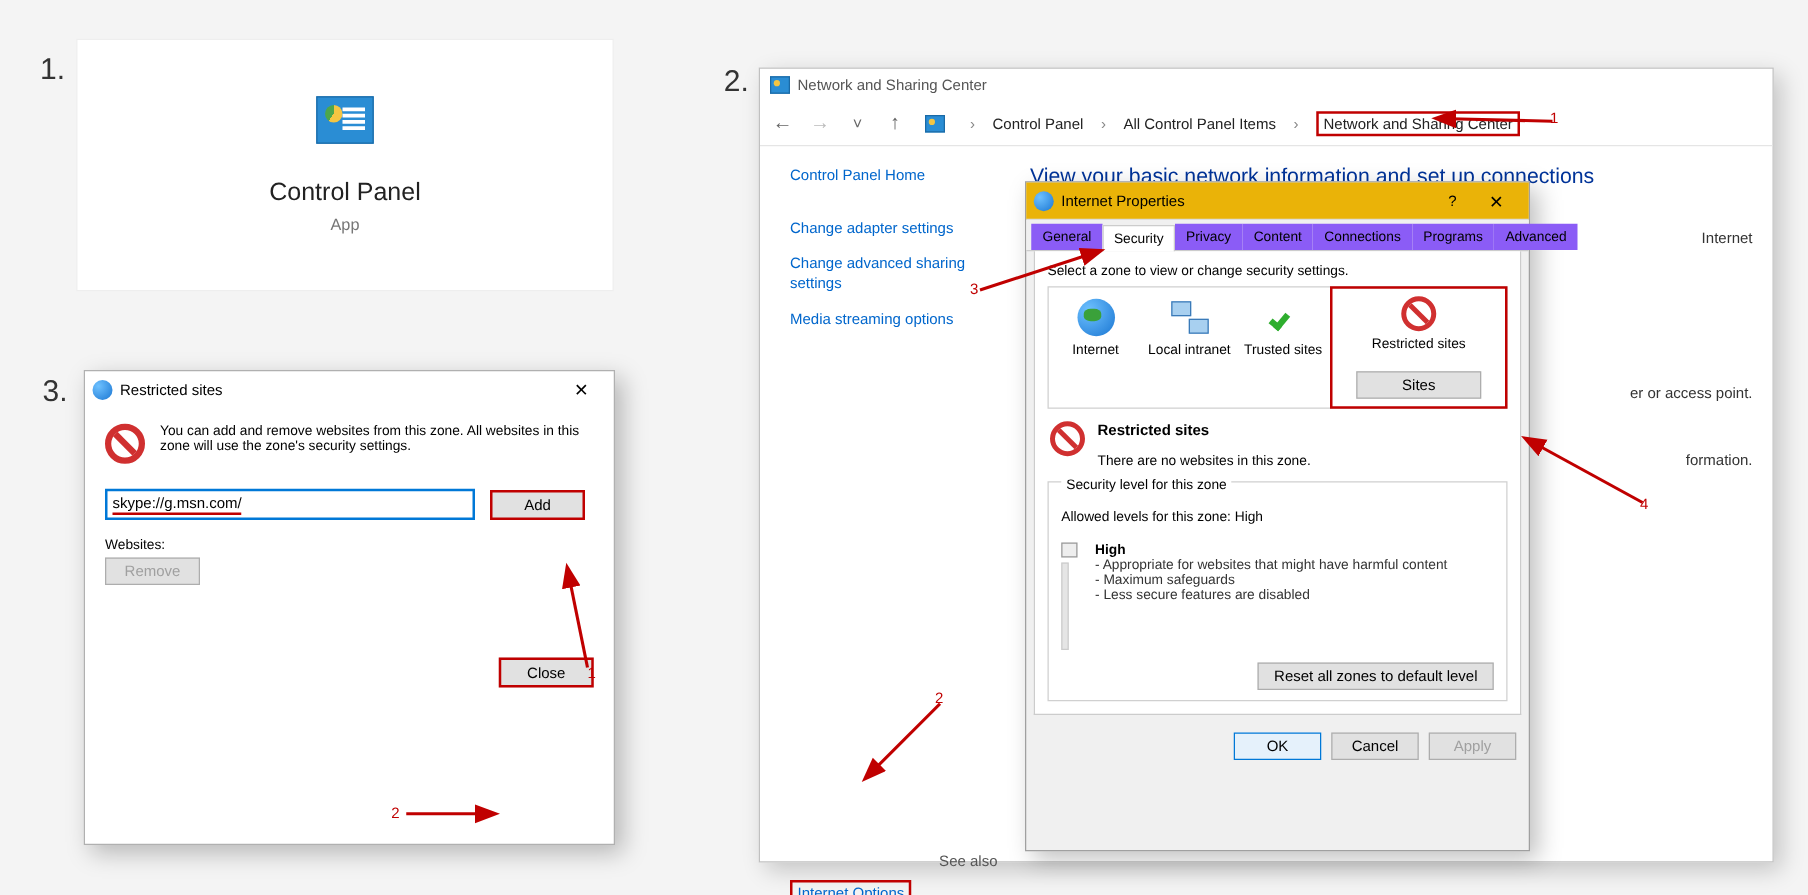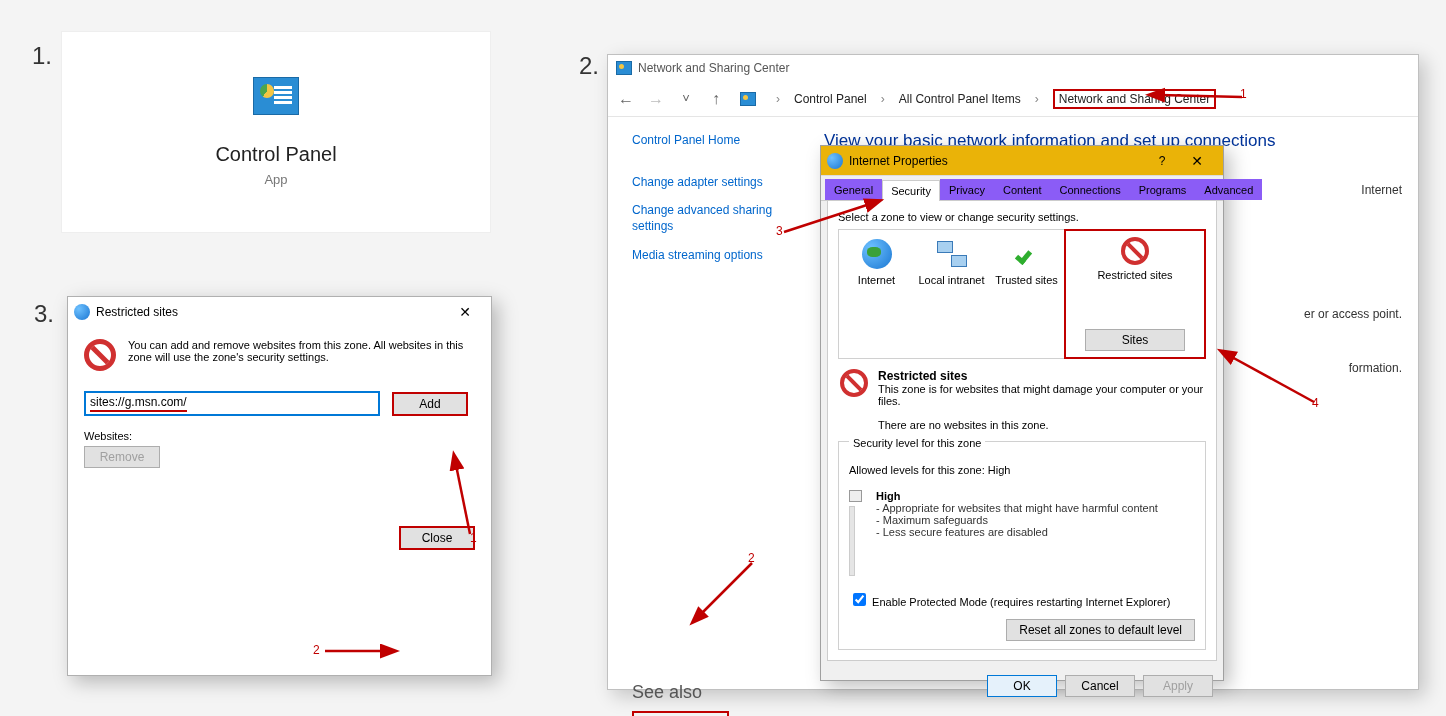--- a/index.html
+++ b/index.html
@@ -173,21 +173,21 @@
     height: 36px; display:flex; align-items:center; padding: 0 8px; gap:10px;
     border-bottom: 1px solid #e5e5e5; font-size:12px; color:#333;
   }
   .ns-nav .arrow { color:#666; font-size:16px; width:20px; text-align:center;}
   .ns-nav .arrow.disabled { color:#bbb;}
   .crumb { color:#222;}
   .crumb-sep { color:#888; margin:0 4px;}
   .ns-body { display:flex; height: calc(100% - 62px); }
   .ns-side { width: 200px; padding: 16px 10px 10px 24px;}
   .ns-side a { display:block; color:#0066cc; font-size:12px; margin-bottom:14px; text-decoration:none;}
-  .ns-side .hdr { color:#555; font-size:18px; margin-top:420px; margin-bottom:8px;}
+  .ns-side .hdr { color:#555; font-size:12px; margin-top:420px; margin-bottom:8px;text-align:right;}
   .ns-main { flex:1; padding: 14px 16px; position:relative;}
   .ns-main h2 { color:#003399; font-size:17px; font-weight:400; margin:0 0 12px 0;}
   .ns-main .text { font-size:12px; color:#333;}
   
   .iprop {
     position: absolute; left: 820px; top: 145px;
     width: 404px; height: 536px;
     background: #f0f0f0; border: 1px solid #a0a0a0;
     box-shadow: 6px 6px 18px rgba(0,0,0,0.25);
   }
@@ -196,21 +196,21 @@
   .iprop .tab {
     padding: 4px 8px; font-size:11px; background:#8b5cf6;
     border:1px solid transparent; border-bottom:none; margin-top:3px;
   }
   .iprop .tab.active { background:#fff; border-color:#ccc; position:relative; top:1px;}
   .iprop .tabbody { background:#fff; margin:0 6px 6px 6px; border:1px solid #ccc; border-top:none; padding:10px 10px;}
   .zone-row { display:flex; border:1px solid #d0d0d0; padding:6px 0; margin-top:6px;}
   .zone { flex:1; text-align:center; font-size:11px; padding:2px 0;}
   .zone .ic { height:32px; display:flex; align-items:center; justify-content:center; margin-bottom:4px;}
   .zone-right { width: 142px; border:2px solid #c00000; margin:-7px -1px -7px 0; padding: 6px 8px; text-align:center;}
-  .zone-right .btn { width: 100px; margin-top: 48px;}
+  .zone-right .btn { width: 100px; margin-top: 16px;}
   .restricted-desc { display:flex; gap:10px; margin:10px 2px;}
   .fieldset { border:1px solid #d0d0d0; padding:8px 10px; margin-top:4px;}
   .fieldset .legend { font-size:11px; position:relative; top:-14px; background:#fff; padding:0 4px;}
   .slider-row { display:flex; gap:14px; margin-top:-8px;}
   .slider {
     width: 13px; height: 12px;
     border: 1px solid #999; background:#eee; position:relative;
   }
   .slider-track { width:6px; height:70px; background:#e5e5e5; border:1px solid #ccc; margin-top:4px;}
   .bullets { font-size:11px; color:#333;}
@@ -238,21 +238,21 @@
     <span class="spacer"></span>
     <span class="close-x">✕</span>
   </div>
   <div class="body">
     <div class="desc">
       <span class="no-icon"></span>
       <span class="label" style="flex:1;">You can add and remove websites from this zone. All websites in this zone will use the zone's security settings.</span>
     </div>
     <div class="row">
       <div class="input url">
-        <span class="red-underline">sites://g.msn.com/</span>
+        <span class="red-underline">skype://g.msn.com/</span>
       </div>
       <span class="btn red-box" style="min-width:76px;">Add</span>
     </div>
     <div class="label" style="margin-top:14px;margin-bottom:4px;">Websites:</div>
     <div class="row" style="align-items:flex-start;">
       <span class="btn disabled" style="min-width:76px;">Remove</span>
     </div>
     <div style="text-align:right; margin-top:58px;">
       <span class="btn red-box" style="min-width:76px;">Close</span>
     </div>
@@ -390,45 +390,40 @@
             <span class="no-icon small"></span>
           </div>
         <div style="font-size:11px;line-height:1.1;">Restricted sites</div>
         <div class="btn">Sites</div>
       </div>
     </div>
     <div class="restricted-desc">
       <span class="no-icon small"></span>
       <div style="flex:1;">
         <div style="font-weight:bold;font-size:12px;">Restricted sites</div>
-        <div style="font-size:11px;">This zone is for websites that might damage your computer or your files.</div>
         <div style="font-size:11px;margin-top:12px;">There are no websites in this zone.</div>
       </div>
     </div>
     <div class="fieldset">
       <span class="legend">Security level for this zone</span>
       <div style="font-size:11px;margin-bottom:22px;">Allowed levels for this zone: High</div>
       <div class="slider-row">
         <div>
           <div class="slider"></div>
           <div class="slider-track"></div>
         </div>
         <div>
           <div style="font-weight:bold;font-size:11px;">High</div>
           <div class="bullets">
             <div>Appropriate for websites that might have harmful content</div>
             <div>Maximum safeguards</div>
             <div>Less secure features are disabled</div>
           </div>
         </div>
       </div>
-      <div style="margin-top:14px;font-size:11px;">
-        <input type="checkbox" checked="" style="">
-        <span>Enable Protected Mode (requires restarting Internet Explorer)</span>
-      </div>
       <div style="text-align:right;margin-top:10px;">
         <span class="btn" style="min-width:170px;">Reset all zones to default level</span>
       </div>
     </div>
   </div>
   <div class="footer">
     <span class="btn default">OK</span>
     <span class="btn">Cancel</span>
     <span class="btn disabled">Apply</span>
   </div>

